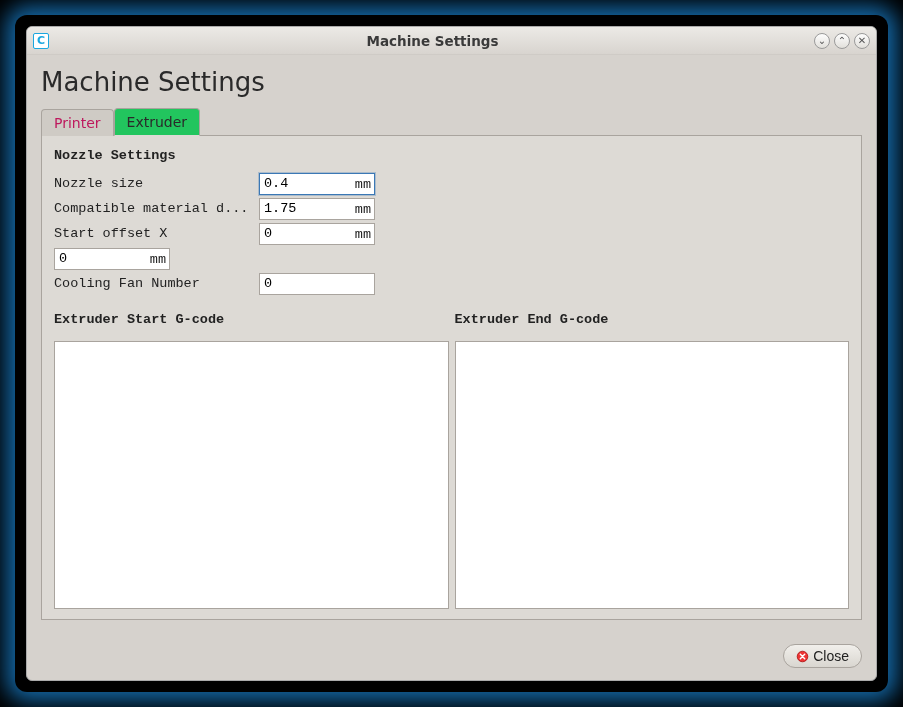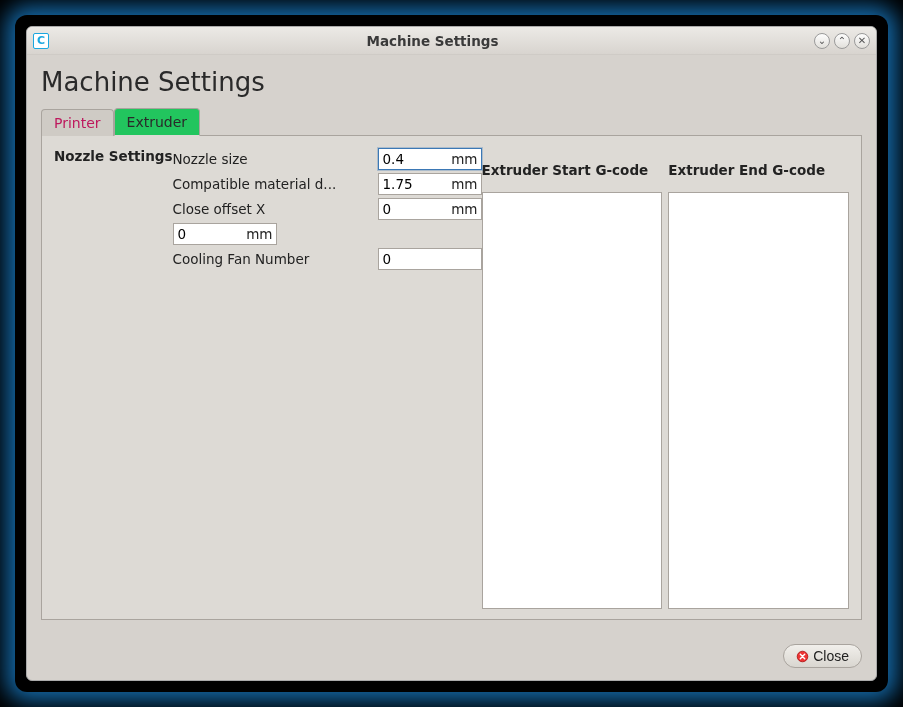--- a/index.html
+++ b/index.html
@@ -98,21 +98,21 @@
       color: #2a2a2a;
       top: 1px;
       border-bottom: 1px solid #dddad5;
     }
     .tabbody {
       flex: 1;
       border: 1px solid #a9a49e;
       background: #dddad5;
       margin-top: 0;
       padding: 10px 12px;
-      display: flex; flex-direction: row;
+      display: flex; flex-direction: column; font-family: Liberation Mono, monospace;
     }
     .section-title {
       font-weight: bold;
       margin: 2px 0 8px 0;
       color: #222;
     }
     .form-rows { margin-left: 0; }
     .form-row {
       display: flex;
       align-items: center;
@@ -120,21 +120,21 @@
     }
     .form-row .label {
       width: 205px;
       color: #222;
       white-space: nowrap;
       overflow: hidden;
       text-overflow: ellipsis;
     }
     .inputwrap {
       position: relative;
-      width: 104px;
+      width: 116px;
       height: 22px;
     }
     .inputwrap input {
       width: 100%; height: 100%;
       border: 1px solid #a9a49e;
       background: #fff;
       padding: 2px 4px;
       font-family: inherit;
       font-size: 13.5px;
       outline: none;
@@ -231,21 +231,21 @@
           </div>
         </div>
         <div class="form-row">
           <div class="label">Compatible material d...</div>
           <div class="inputwrap">
             <input type="text" value="1.75" style="">
             <span class="unit">mm</span>
           </div>
         </div>
         <div class="form-row">
-          <div class="label">Close offset X</div>
+          <div class="label">Start offset X</div>
           <div class="inputwrap">
             <input type="text" value="0" style="">
             <span class="unit">mm</span>
           </div>
         </div>
         <div class="form-row">
           <div class="inputwrap">
             <input type="text" value="0" style="">
             <span class="unit">mm</span>
           </div>

